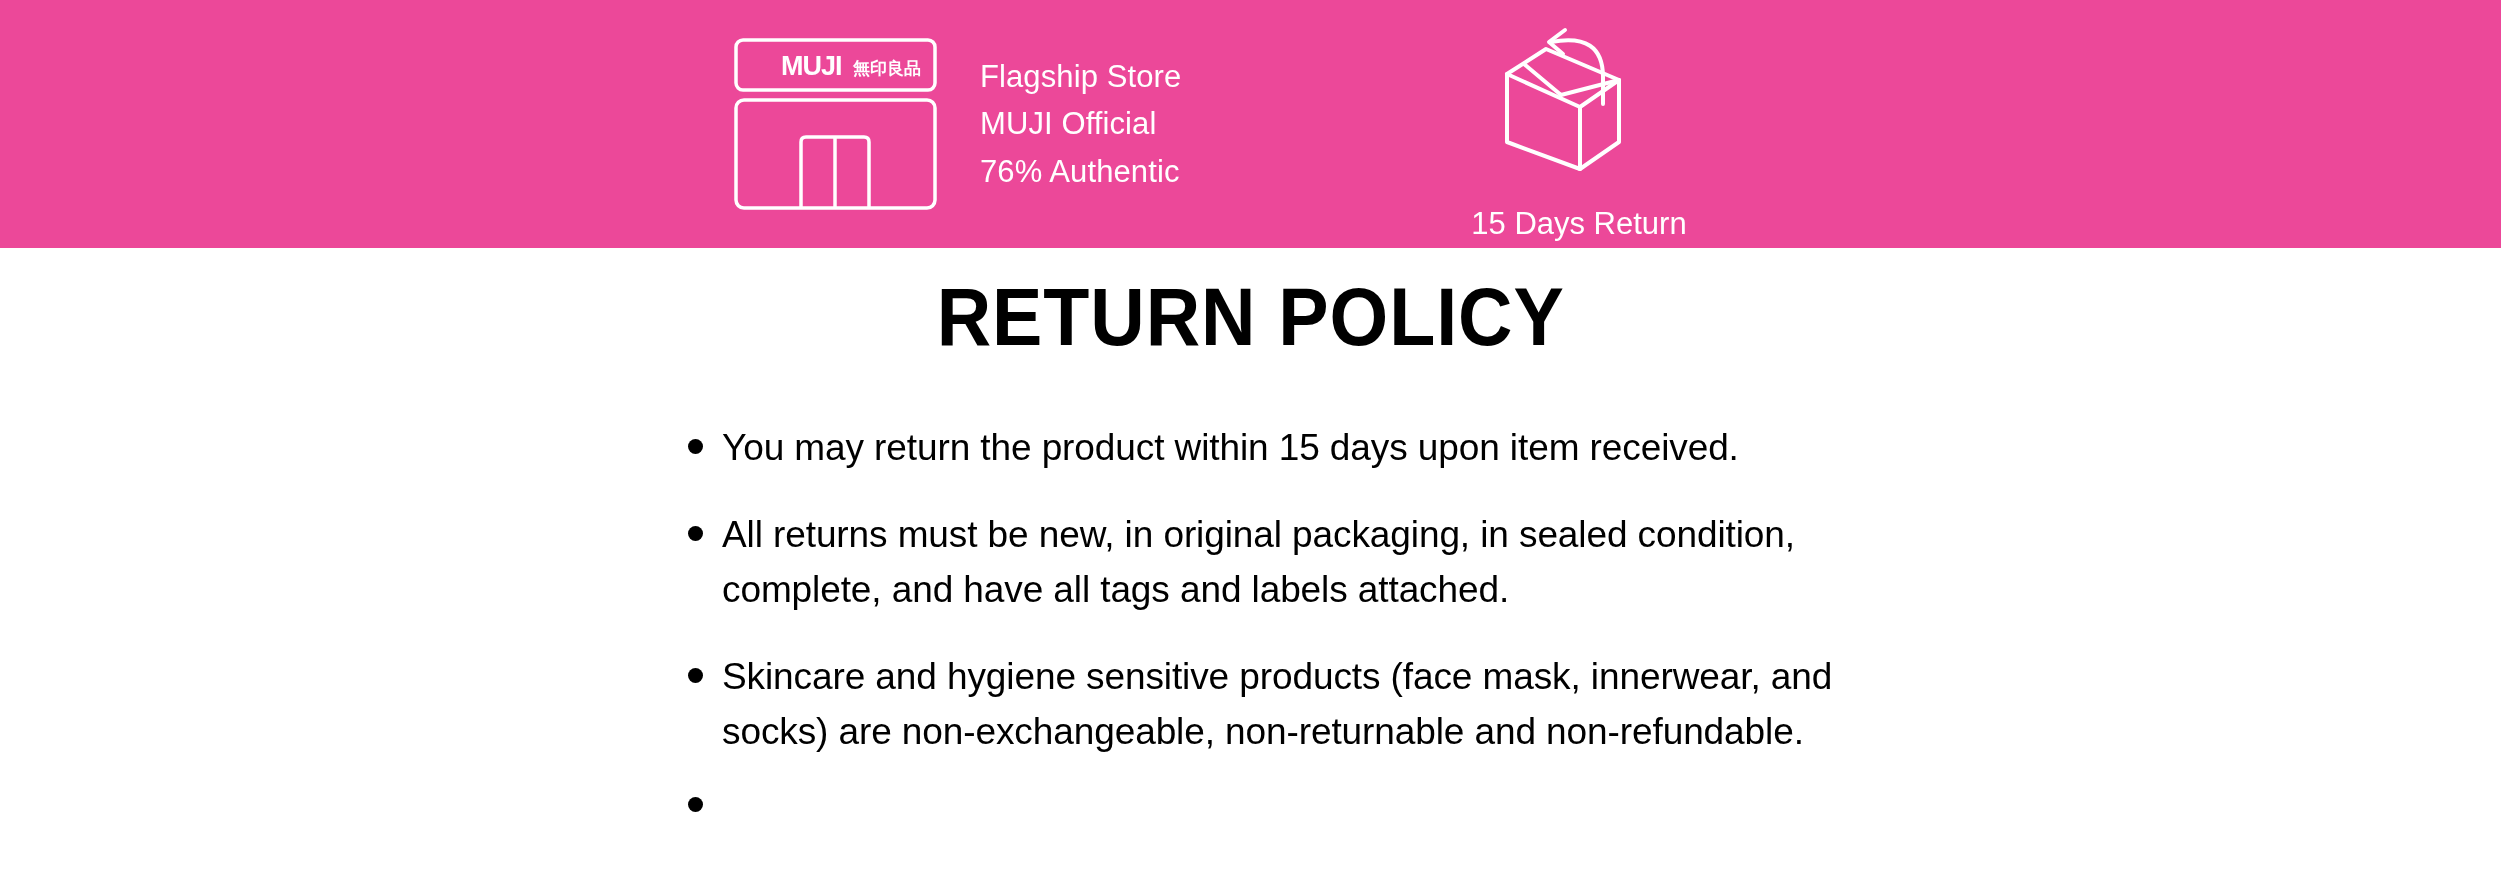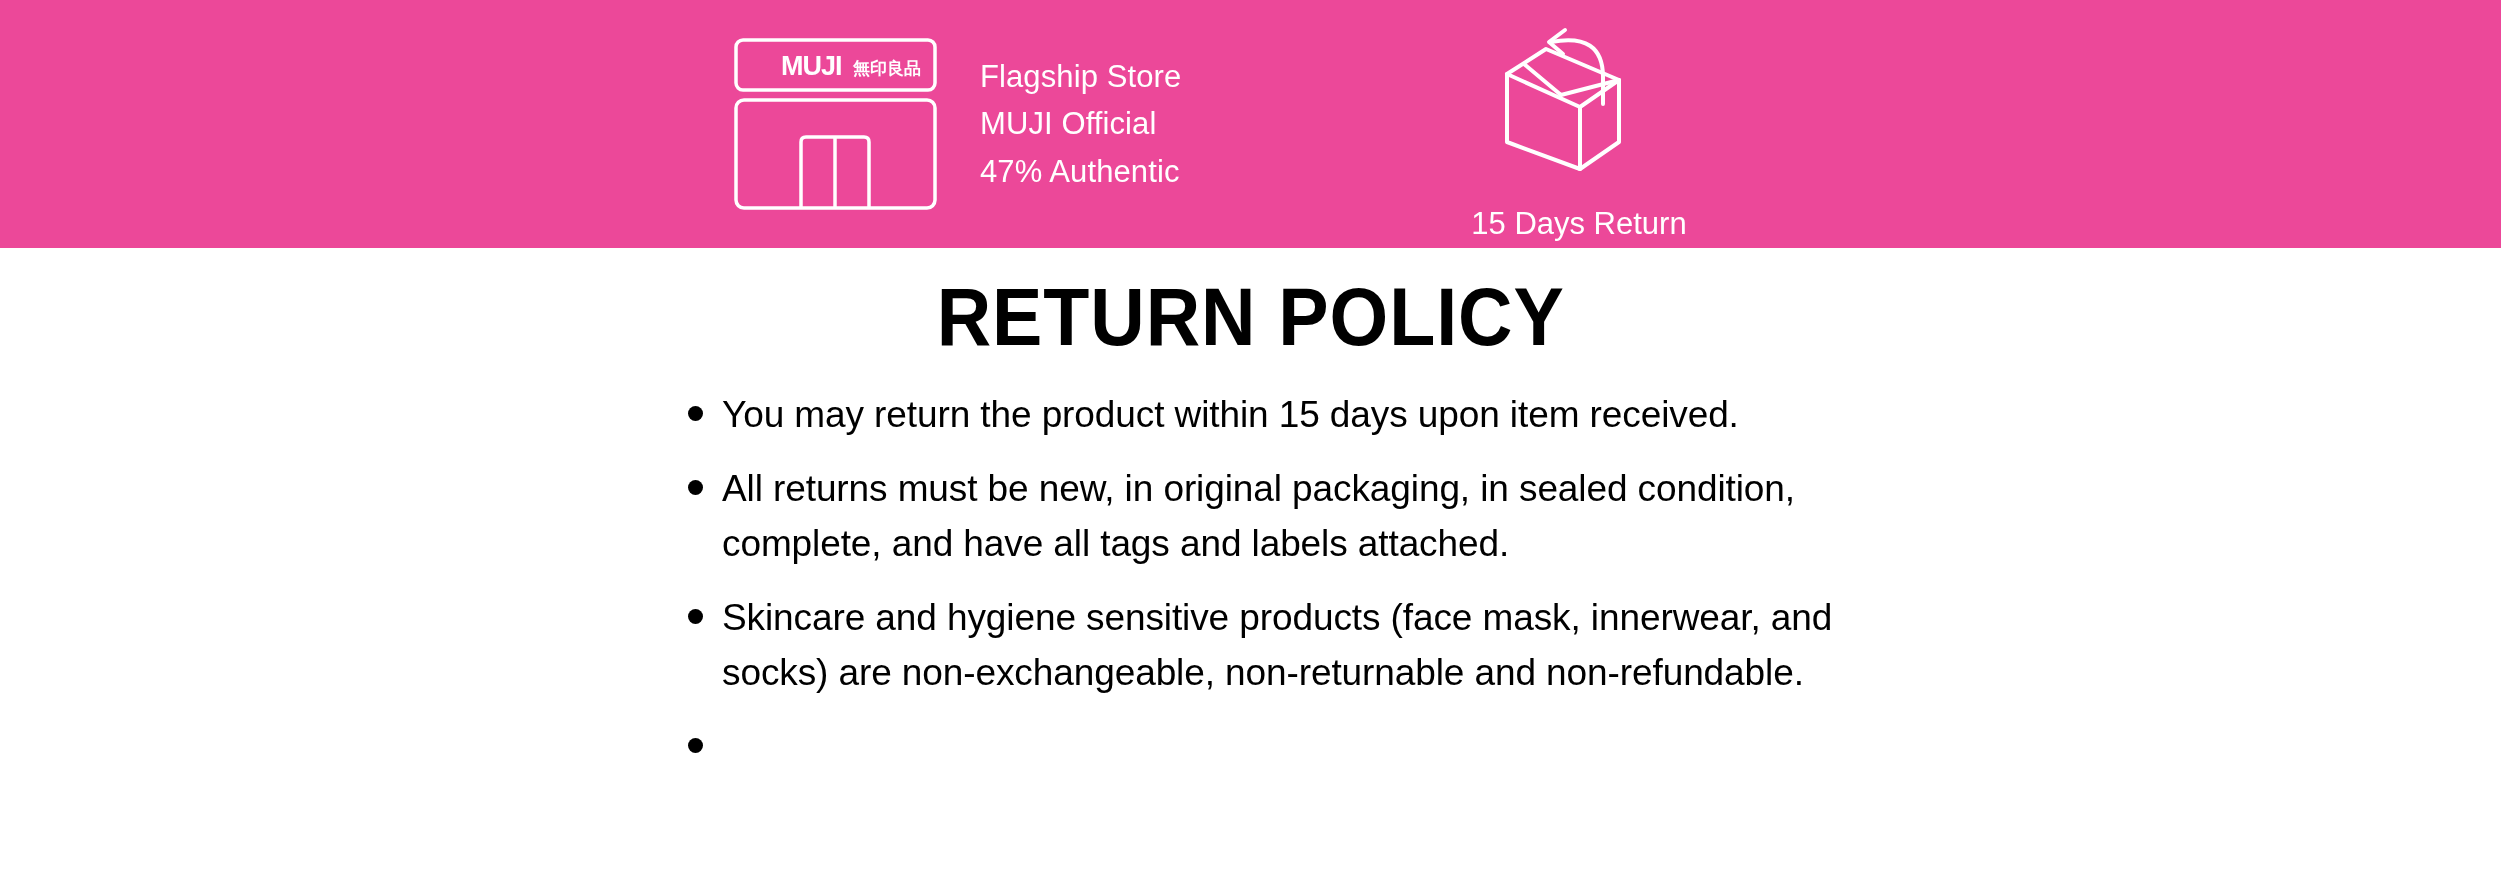--- a/index.html
+++ b/index.html
@@ -117,20 +117,21 @@
     left: 0;
     top: 18px;
     width: 15px;
     height: 15px;
     border-radius: 50%;
     background: #000000;
   }
   .policy-list li .bullet-text {
     display: block;
     max-width: 1120px;
+    margin-top: 33px;
   }
 </style>
 </head>
 <body>
 
 <header class="banner">
   <div class="banner-inner">
 
     <div class="store-block">
       <span class="store-icon">
@@ -144,21 +145,21 @@
 
           <rect x="3" y="63" width="199" height="108" rx="8" ry="8" fill="none" stroke="#ffffff" stroke-width="3.5"></rect>
 
           <path d="M 68 171 L 68 105 Q 68 100 73 100 L 131 100 Q 136 100 136 105 L 136 171" fill="none" stroke="#ffffff" stroke-width="3.5"></path>
           <line x1="102" y1="100" x2="102" y2="171" stroke="#ffffff" stroke-width="3.5"></line>
         </svg>
       </span>
       <div class="store-text">
         <div>Flagship Store</div>
         <div>MUJI Official</div>
-        <div>47% Authentic</div>
+        <div>76% Authentic</div>
       </div>
     </div>
 
     <div class="return-block">
       <span class="return-icon">
         <svg viewBox="0 0 160 170" width="160" height="170" xmlns="http://www.w3.org/2000/svg">
           <g fill="none" stroke="#ffffff" stroke-width="4" stroke-linejoin="round" stroke-linecap="round">
 
             <path d="M 52 40 Q 104 30 104 75 L 104 102"></path>
             <polyline points="66,28 50,40 64,52"></polyline>

